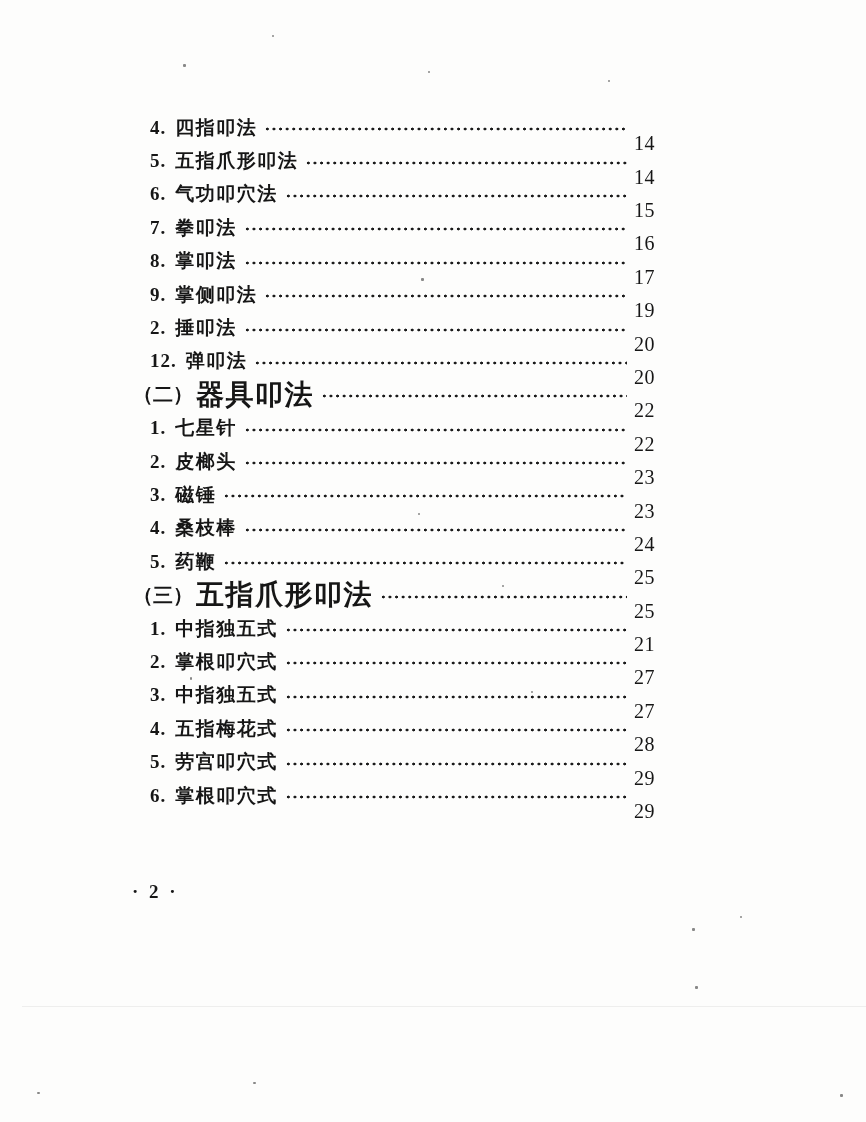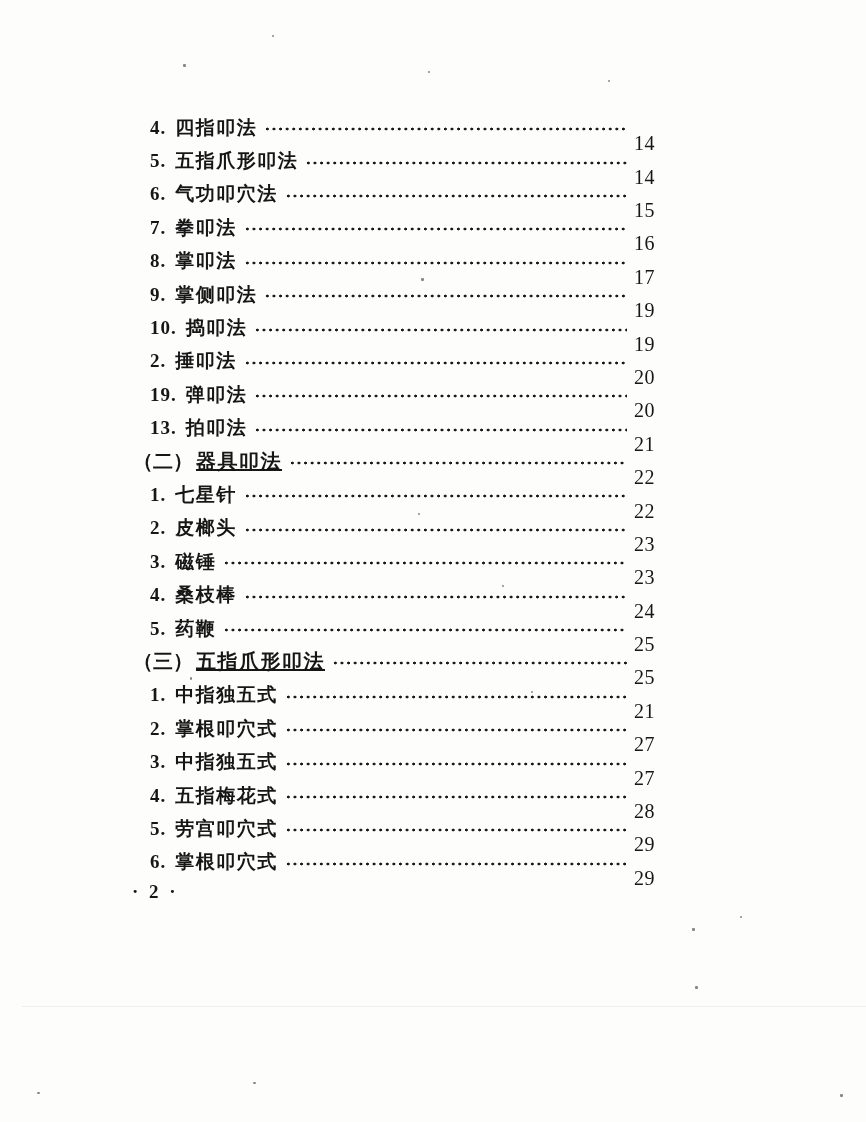--- a/index.html
+++ b/index.html
@@ -41,21 +41,21 @@
     font-size: 20px;
     margin-right: 3px;
     letter-spacing: 0;
   }
   .title {
     font-weight: 700;
     font-size: 19px;
     letter-spacing: 1.5px;
     flex: 0 0 auto;
   }
-  .row.section .title { font-size: 20px; text-decoration: underline; }
+  .row.section .title { font-size: 28px; }
   .leader {
     flex: 1 1 auto;
     height: 6px;
     margin: 3px 7px 0 8px;
     background-image: radial-gradient(circle at 2.2px 3px, #1a1a1a 1.25px, rgba(0,0,0,0) 1.7px);
     background-size: 6.6px 6px;
     background-repeat: repeat-x;
     background-position: left center;
   }
   .pagenum {
@@ -130,47 +130,35 @@
     <span class="pagenum">17</span>
   </div>
 
   <div class="row item">
     <span class="label">9.</span>
     <span class="title">掌侧叩法</span>
     <span class="leader"></span>
     <span class="pagenum">19</span>
   </div>
 
-  <div class="row item">
-    <span class="label">10.</span>
-    <span class="title">捣叩法</span>
-    <span class="leader"></span>
-    <span class="pagenum">19</span>
-  </div>
 
   <div class="row item">
     <span class="label">2.</span>
     <span class="title">捶叩法</span>
     <span class="leader"></span>
     <span class="pagenum">20</span>
   </div>
 
   <div class="row item">
-    <span class="label">19.</span>
+    <span class="label">12.</span>
     <span class="title">弹叩法</span>
     <span class="leader"></span>
     <span class="pagenum">20</span>
   </div>
 
-  <div class="row item">
-    <span class="label">13.</span>
-    <span class="title">拍叩法</span>
-    <span class="leader"></span>
-    <span class="pagenum">21</span>
-  </div>
 
   <div class="row section">
     <span class="label">（二）</span>
     <span class="title">器具叩法</span>
     <span class="leader"></span>
     <span class="pagenum">22</span>
   </div>
 
   <div class="row item">
     <span class="label">1.</span>

